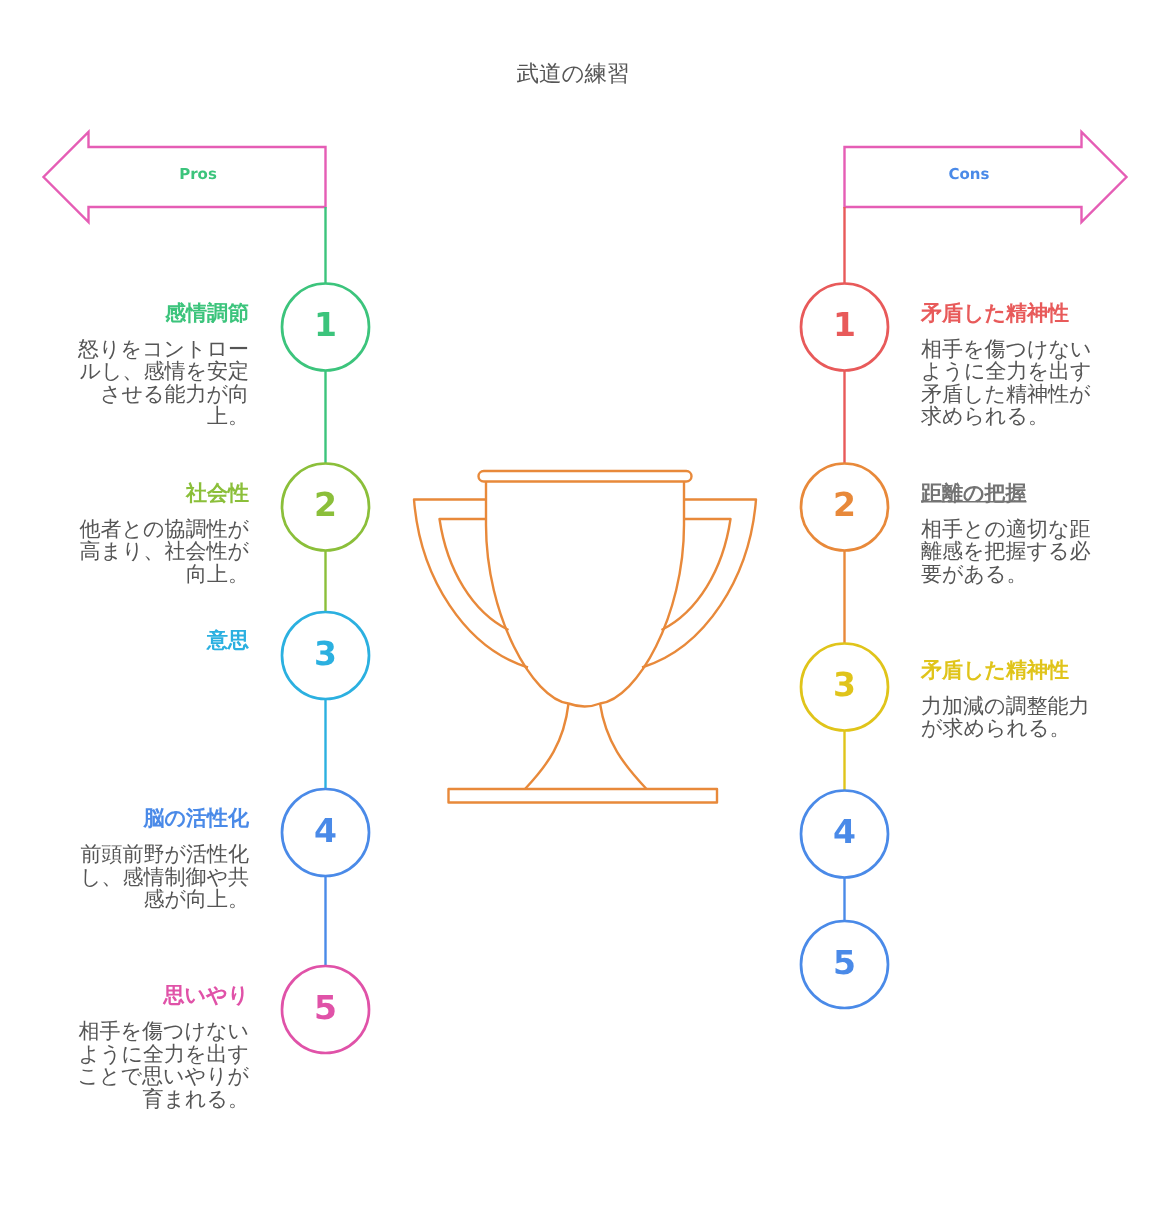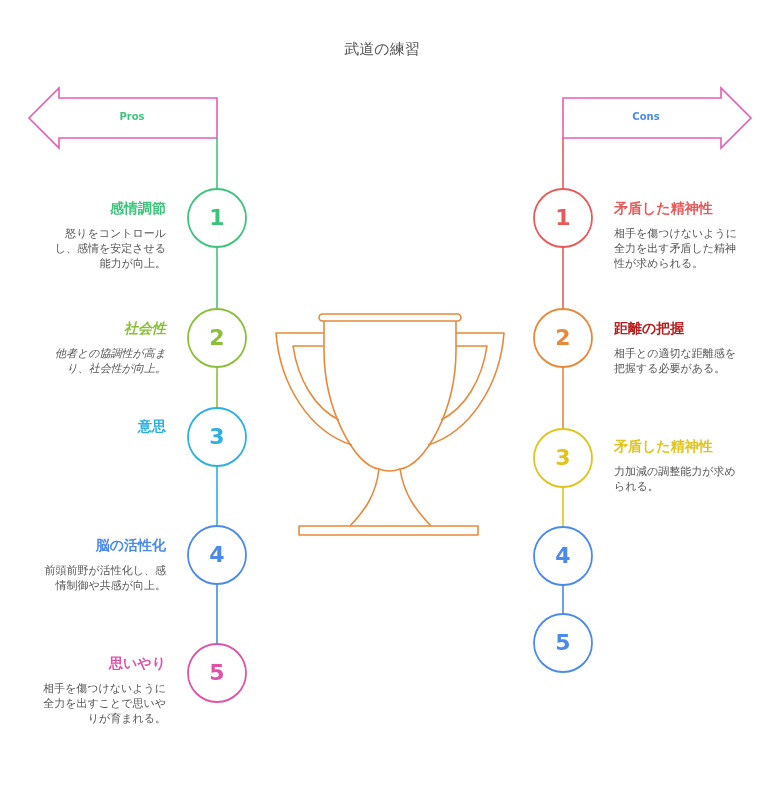--- a/index.html
+++ b/index.html
@@ -7,21 +7,21 @@
          font-family: "DejaVu Sans", "Liberation Sans", sans-serif; }
   #diagram { position:absolute; left:0; top:0; }
   .title { position:absolute; left:0; width:764px; top:40px; text-align:center;
            font-size:15px; color:#555555; }
   .arrow-label { position:absolute; font-weight:bold; font-size:10px; text-align:center; width:120px; }
   .num { position:absolute; width:58px; text-align:center; font-weight:bold; font-size:22px; line-height:58px; height:58px; }
   .item { position:absolute; width:160px; }
   .item.left { text-align:right; }
   .item.right { text-align:left; }
   .item .heading { font-weight:bold; font-size:14px; margin-bottom:8px; white-space:nowrap; }
-  .item .desc { font-size:11px; color:#555555; line-height:15px; }
+  .item .desc { font-size:14px; color:#555555; line-height:15px; }
 </style>
 </head>
 <body>
 
 <svg id="diagram" width="780" height="810" viewBox="0 0 780 810">
 
   <polygon points="217,98 59,98 59,88 29,118 59,148 59,138 217,138" fill="none" stroke="#e55db5" stroke-width="1.6"></polygon>
 
   <polygon points="563,98 721,98 721,88 751,118 721,148 721,138 563,138" fill="none" stroke="#e55db5" stroke-width="1.6"></polygon>
 
@@ -84,40 +84,40 @@
 <div class="num" style="left:534px; top:189px; color:#e85a5a;">1</div>
 <div class="num" style="left:534px; top:309px; color:#e8893a;">2</div>
 <div class="num" style="left:534px; top:429px; color:#e0c41a;">3</div>
 <div class="num" style="left:534px; top:527px; color:#4a8ae8;">4</div>
 <div class="num" style="left:534px; top:614px; color:#4a8ae8;">5</div>
 
 <div class="item left" style="left:6px; top:200px;">
   <div class="heading" style="color:#3cc47c;">感情調節</div>
   <div class="desc" style="padding-left:45px;">怒りをコントロールし、感情を安定させる能力が向上。</div>
 </div>
-<div class="item left" style="left:6px; top:320px;font-style:italic;">
+<div class="item left" style="left:6px; top:320px;">
   <div class="heading" style="color:#8bbf3a;">社会性</div>
   <div class="desc" style="padding-left:36px;">他者との協調性が高まり、社会性が向上。</div>
 </div>
 <div class="item left" style="left:6px; top:418px;">
   <div class="heading" style="color:#2bb0e0;">意思</div>
 </div>
 <div class="item left" style="left:6px; top:537px;">
   <div class="heading" style="color:#4a8ae8;">脳の活性化</div>
   <div class="desc" style="padding-left:36px;">前頭前野が活性化し、感情制御や共感が向上。</div>
 </div>
 <div class="item left" style="left:6px; top:655px;">
   <div class="heading" style="color:#e052a8;">思いやり</div>
   <div class="desc" style="padding-left:36px;">相手を傷つけないように全力を出すことで思いやりが育まれる。</div>
 </div>
 
 <div class="item right" style="left:614px; top:200px;">
   <div class="heading" style="color:#e85a5a;">矛盾した精神性</div>
   <div class="desc" style="width:125px;">相手を傷つけないように全力を出す矛盾した精神性が求められる。</div>
 </div>
 <div class="item right" style="left:614px; top:320px;">
-  <div class="heading" style="color:#b91c1c;">距離の把握</div>
+  <div class="heading" style="color:#737373;text-decoration:underline;">距離の把握</div>
   <div class="desc" style="width:125px;">相手との適切な距離感を把握する必要がある。</div>
 </div>
 <div class="item right" style="left:614px; top:438px;">
   <div class="heading" style="color:#e0c41a;">矛盾した精神性</div>
   <div class="desc" style="width:125px;">力加減の調整能力が求められる。</div>
 </div>
 
 </body></html>

